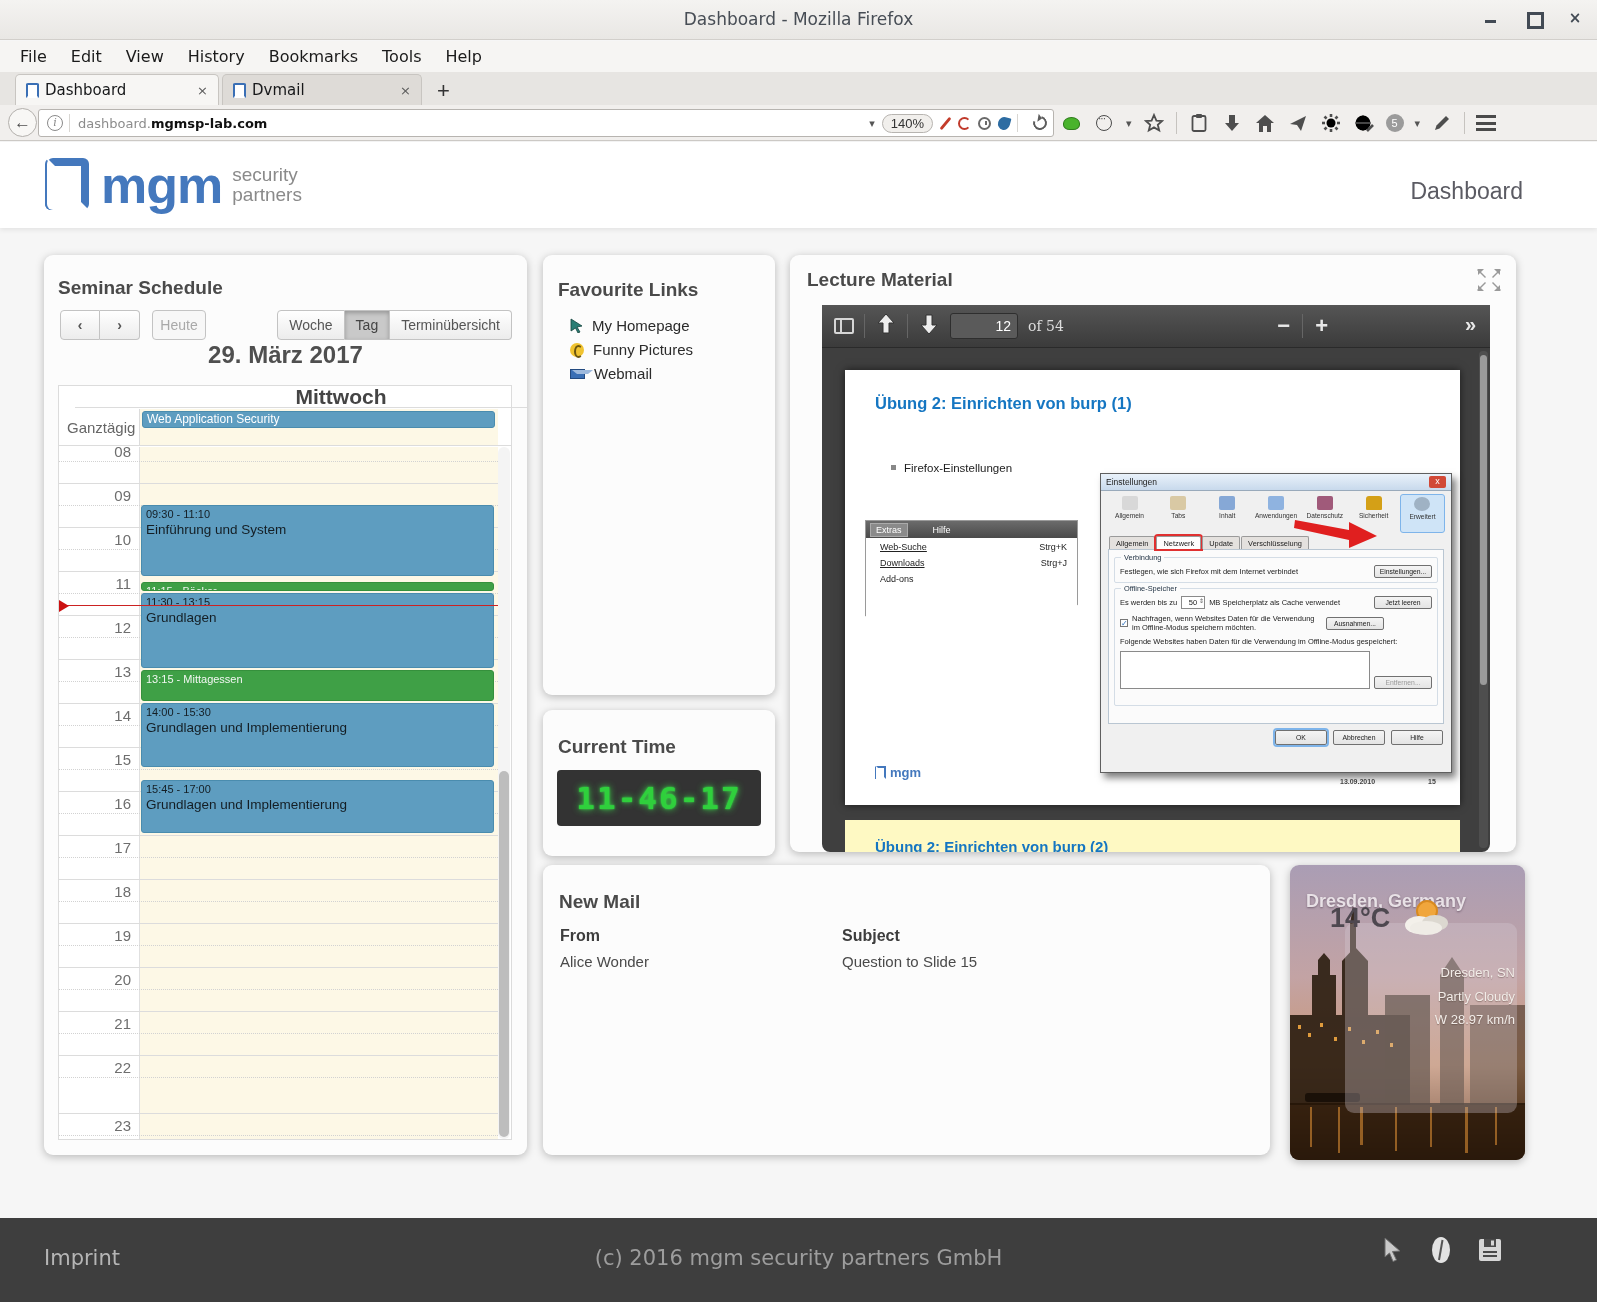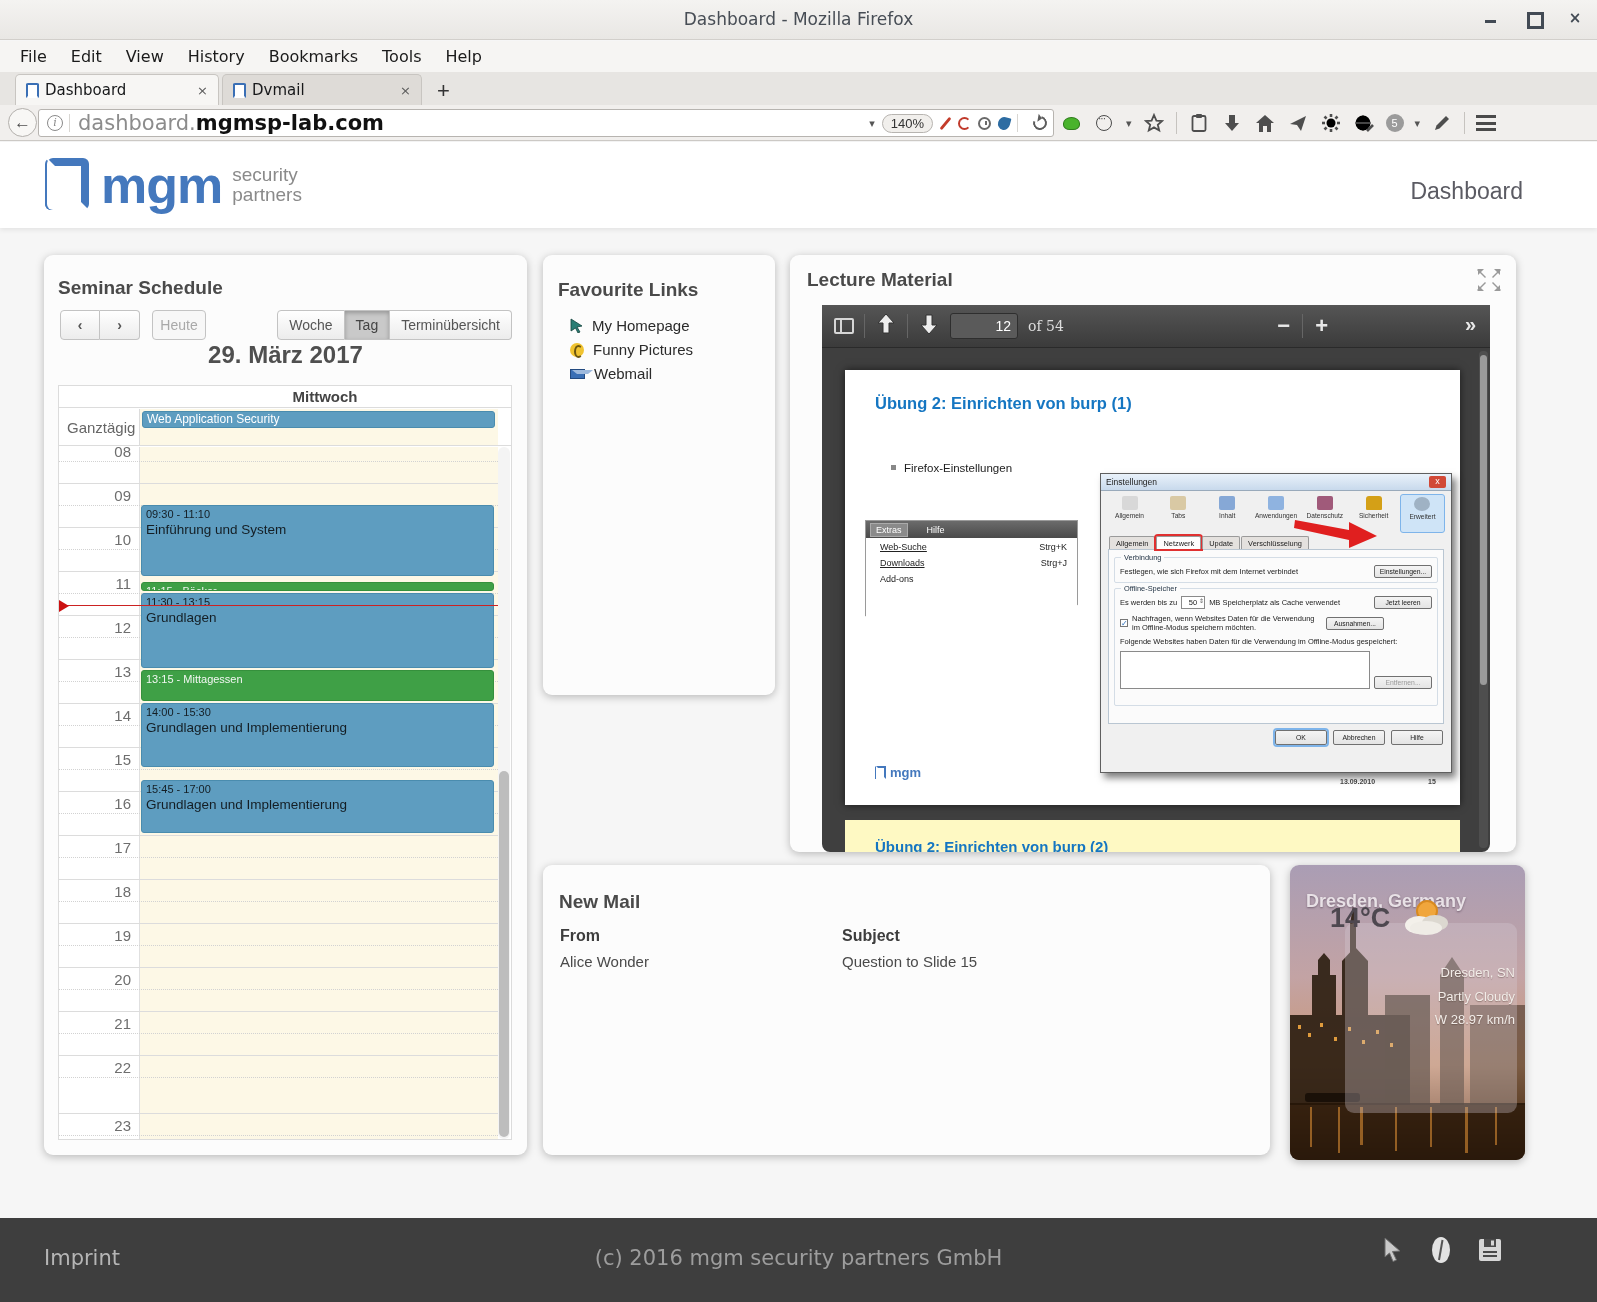--- a/index.html
+++ b/index.html
@@ -34,21 +34,21 @@
   .newtab { position:absolute; left:437px; top:6px; font-size:22px; color:#333; }
 
   .navbar { position:absolute; left:0; top:105px; width:1597px; height:36px; background:#f1efed; border-bottom:1px solid #cdcac6; }
   .back-btn { position:absolute; left:8px; top:3px; width:29px; height:29px; border-radius:50%;
     border:1px solid #b3b0ac; background:#f8f7f5; color:#4e4e4e; font-size:17px; text-align:center; line-height:27px; }
   .urlbar { position:absolute; left:38px; top:4px; width:1016px; height:28px; background:#fff;
     border:1px solid #b7b4b0; border-radius:3px; display:flex; align-items:center; }
   .info-ico { width:16px; height:16px; border:1.5px solid #8a8a8a; border-radius:50%; color:#8a8a8a;
     font-size:11px; line-height:13px; text-align:center; font-style:italic; margin:0 6px 0 8px; font-family:"DejaVu Serif",serif;}
   .url-sep { width:1px; height:18px; background:#d8d6d2; margin-right:8px; }
-  .url-text { font-size:21px; color:#8c8c8c; font-family:"DejaVu Sans", sans-serif; }
+  .url-text { font-size:13px; color:#8c8c8c; font-family:"DejaVu Sans", sans-serif; }
   .url-text b { color:#111; font-weight:bold; }
   .url-right { margin-left:auto; display:flex; align-items:center; gap:7px; padding-right:6px; }
   .chev { font-size:11px; color:#555; }
   .zoom-pill { border:1px solid #b7b4b0; background:#f1efec; border-radius:10px; font-size:13px; color:#333; padding:1px 8px; }
   .mini { width:16px; height:16px; position:relative; }
   .pen-red { background:#c43c2a; width:3px; height:15px; transform:rotate(40deg); border-radius:2px; margin:0 4px;}
   .swirl-red { width:13px; height:13px; border:2.5px solid #c0392b; border-radius:50%; border-right-color:transparent; }
   .clock-gray { width:13px; height:13px; border:2px solid #6a6a6a; border-radius:50%; position:relative;}
   .clock-gray::after { content:""; position:absolute; left:5px; top:2px; width:1.5px; height:4px; background:#6a6a6a;}
   .flame-blue { width:12px; height:13px; background:#2d6ca2; border-radius:60% 10% 60% 60%; transform:rotate(15deg);}
@@ -89,22 +89,22 @@
   .btn-next { left:56px; width:40px; border-radius:0 4px 4px 0; font-weight:bold; border-left:none;}
   .btn-heute { left:108px; width:54px; background:#f7f7f7; color:#a9a9a9; }
   .view-group { position:absolute; right:15px; top:55px; height:30px; display:flex; }
   .vbtn { height:30px; border:1px solid #c3c3c3; border-left:none; background:linear-gradient(#fff,#ececec);
      color:#555; font-size:14px; line-height:28px; padding:0 11px; }
   .vbtn:first-child { border-left:1px solid #c3c3c3; border-radius:4px 0 0 4px; }
   .vbtn:last-child { border-radius:0 4px 4px 0; }
   .vbtn.active { background:#c9c9c9; box-shadow:inset 0 2px 4px rgba(0,0,0,0.25); color:#444;}
   .sched-date { position:absolute; left:0; width:100%; top:86px; text-align:center; font-size:24px; font-weight:bold; color:#4f4f4f; }
   .cal-table { position:absolute; left:14px; top:130px; width:454px; height:755px; border:1px solid #dcdcdc; background:#fff; }
-  .cal-head { position:absolute; left:0; top:0; width:452px; height:22px; border-bottom:1px solid #dcdcdc;
-      text-align:center; padding-left:80px; font-weight:bold; font-size:15px; color:#444; line-height:22px;}
+  .cal-head { position:absolute; left:16px; top:0; width:452px; height:22px; border-bottom:1px solid #dcdcdc;
+      text-align:center; padding-left:80px; font-weight:bold; font-size:21px; color:#444; line-height:22px;}
   .cal-allday { position:absolute; left:0; top:23px; width:452px; height:37px; border-bottom:1px solid #dcdcdc; }
   .allday-label { position:absolute; left:8px; top:10px; font-size:15px; color:#666; }
   .allday-day { position:absolute; left:80px; top:0; width:359px; height:36px; background:#fdf8e6; border-left:1px solid #dcdcdc;}
   .allday-event { position:absolute; left:2px; top:2px; right:3px; height:17px; background:#5e9dc0; border:1px solid #4a8cae;
       border-radius:3px; color:#fff; font-size:12px; line-height:15px; padding-left:4px; overflow:hidden;}
   .cal-scroll { position:absolute; left:0; top:61px; width:439px; height:692px; overflow:hidden; }
   .cal-daybg { position:absolute; left:80px; top:-10px; width:359px; height:712px; background:#fdf8e6; border-left:1px solid #e0e0e0;}
   .cal-row { position:absolute; left:0; width:439px; height:44px; border-top:1px solid #dcdcdc; }
   .cal-row::after { content:""; position:absolute; left:0; top:21px; width:439px; border-bottom:1px dotted #d2d2d2; }
   .cal-hour { position:absolute; right:367px; top:3px; width:70px; text-align:right; font-size:15px; color:#6e6e6e; }
@@ -156,21 +156,21 @@
   .slide2-title { position:absolute; left:30px; top:18px; font-size:15px; font-weight:bold; color:#1576c2; }
   .pdf-sb { position:absolute; right:2px; top:46px; width:9px; height:497px; background:#4e4e4e; border-radius:4px;}
   .pdf-sb-thumb { position:absolute; left:1px; top:4px; width:7px; height:330px; background:#9a9a9a; border-radius:4px;}
 
   
   .slide-title { position:absolute; left:30px; top:24px; font-size:16.5px; font-weight:bold; color:#1576c2; }
   .slide-bullet { position:absolute; left:46px; top:92px; font-size:11.5px; color:#222; }
   .slide-bullet::before { content:""; display:inline-block; width:5px; height:5px; background:#888; margin-right:8px; vertical-align:2px;}
   .shot { position:absolute; background:#fff; border:1px solid #9a9a9a; box-shadow:3px 4px 5px rgba(0,0,0,.45); font-size:9px; color:#222;}
   .menu1 { left:20px; top:150px; width:213px; height:106px; clip-path:polygon(0 0,100% 0,100% 80%,92% 88%,82% 80%,70% 91%,56% 82%,42% 92%,28% 83%,14% 92%,5% 84%,0 91%); }
-  .menu1-bar { height:17px; background:linear-gradient(#6b6b6b,#4a4a4a); display:flex; align-items:center; gap:14px; padding-left:4px;}
+  .menu1-bar { height:17px; background:linear-gradient(#6b6b6b,#4a4a4a); display:flex; align-items:center; gap:20px; padding-left:4px;}
   .menu1-bar .mtab { color:#fff; font-size:9px; padding:1px 5px;}
   .menu1-bar .mtab.open { background:#8a8a8a; border:1px solid #aaa;}
   .m1-item { display:flex; justify-content:space-between; padding:4px 10px 2px 14px;}
   .menu2 { left:35px; top:272px; width:183px; height:78px; }
   .m2-item { padding:5px 10px 3px 14px; position:relative;}
   .m2-red { position:absolute; left:-5px; right:-5px; top:24px; height:24px; border:2px solid #e03030;}
   .slide-mgm { position:absolute; left:30px; top:395px; display:flex; align-items:center; color:#4478bd; font-weight:bold; font-size:13px;}
   .slide-mgm .mini-mark { width:11px; height:13px; position:relative; margin-right:4px;}
   .slide-mgm .mini-mark::before { content:""; position:absolute; left:0; bottom:0; width:6px; height:9px; border:2px solid #4478bd; border-top-color:transparent; border-right-color:transparent;}
   .slide-mgm .mini-mark::after { content:""; position:absolute; right:0; top:0; width:6px; height:9px; border:2px solid #4478bd; border-bottom-color:transparent; border-left-color:transparent; background:#fff;}
@@ -477,20 +477,24 @@
     <div class="link-row" style="top:86px;">
       <span class="funny-ico"></span>
       <span>Funny Pictures</span>
     </div>
     <div class="link-row" style="top:110px;">
       <span class="mail-ico"></span>
       <span>Webmail</span>
     </div>
   </div>
 
+  <div class="panel p-clock">
+    <div class="panel-title clock-title">Current Time</div>
+    <div class="led">11-46-17</div>
+  </div>
 
   <div class="panel p-lecture">
     <div class="panel-title lecture-title">Lecture Material</div>
     <span class="expand-ico">
       <svg width="26" height="26">
           <g fill="#9a9a9a">
             <path d="M2 8 V2 H8 L2 8Z M2 2 L10 10 9 11 1 3Z"></path>
             <path d="M24 8 V2 H18 L24 8Z M24 2 L16 10 17 11 25 3Z"></path>
             <path d="M2 18 V24 H8 L2 18Z M2 24 L10 16 9 15 1 23Z"></path>
             <path d="M24 18 V24 H18 L24 18Z M24 24 L16 16 17 15 25 23Z"></path>

